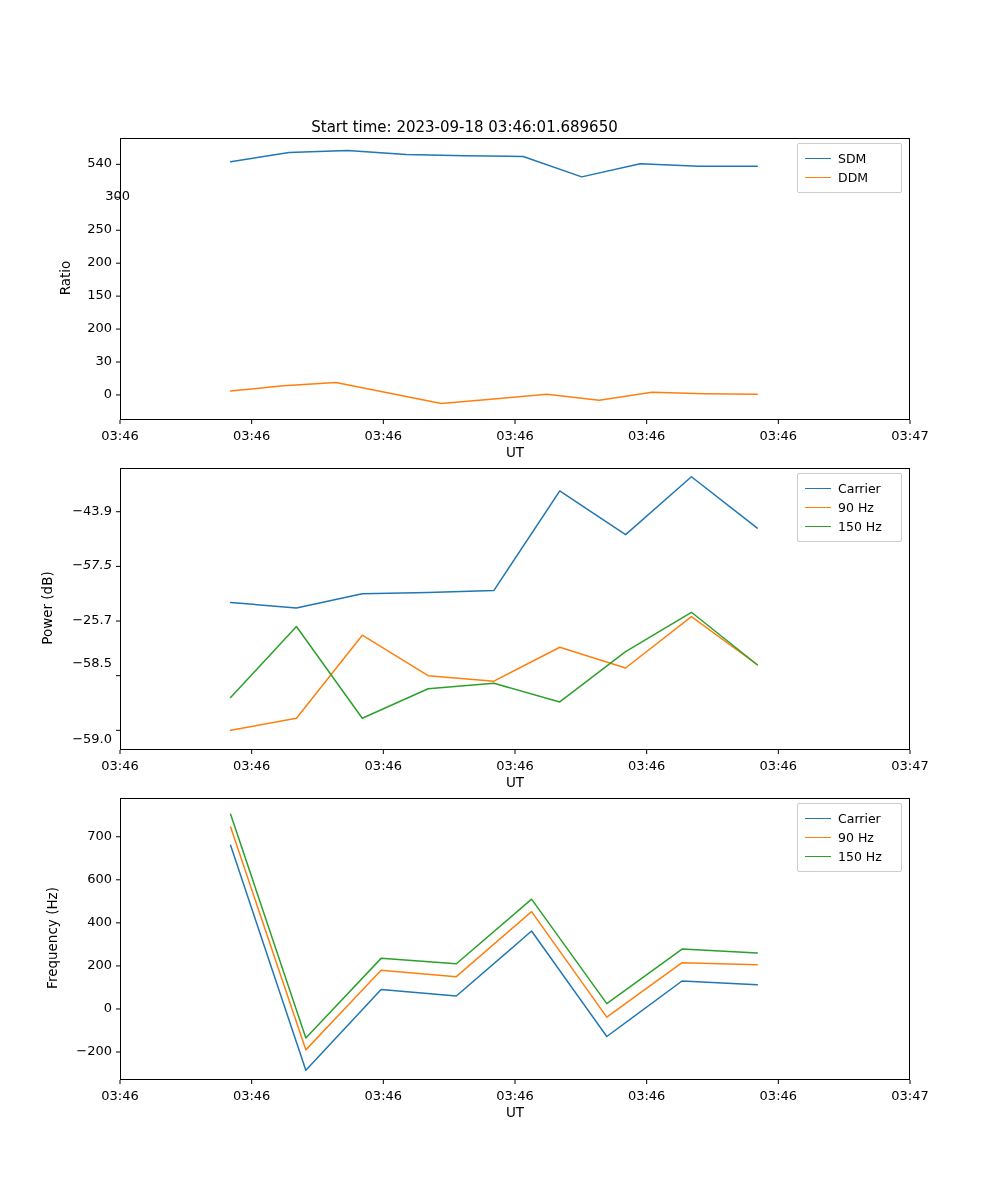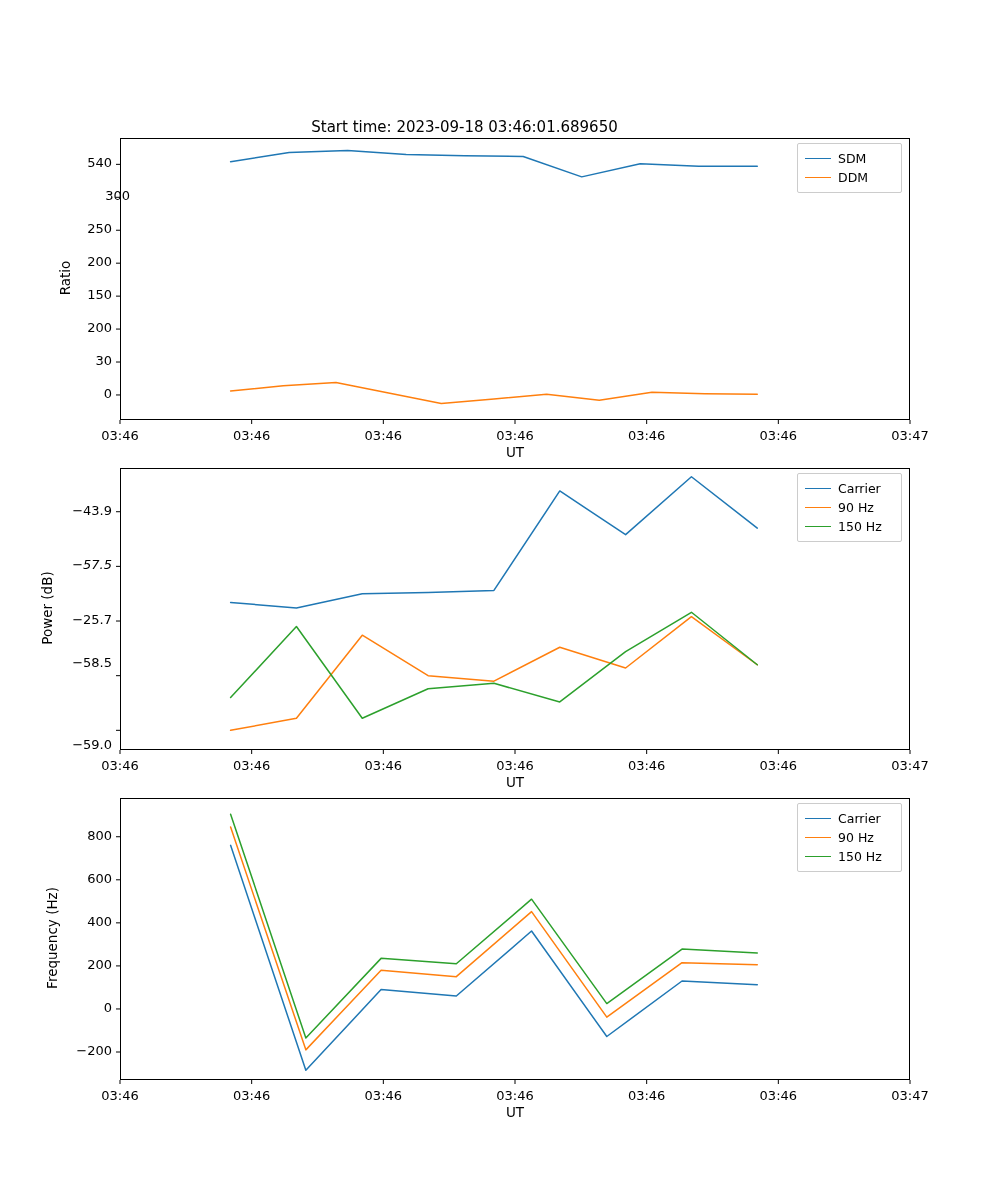--- a/index.html
+++ b/index.html
@@ -194,21 +194,21 @@
         <span class="legend-text">150 Hz</span>
       </div>
     </div>
   <div class="tick-label-x" style="left: 80px; top: 318px; width: 80px;">03:46</div>
       <div class="tick-label-x" style="left: 211.667px; top: 318px; width: 80px;">03:46</div>
       <div class="tick-label-x" style="left: 343.333px; top: 318px; width: 80px;">03:46</div>
       <div class="tick-label-x" style="left: 475px; top: 318px; width: 80px;">03:46</div>
       <div class="tick-label-x" style="left: 606.667px; top: 318px; width: 80px;">03:46</div>
       <div class="tick-label-x" style="left: 738.333px; top: 318px; width: 80px;">03:46</div>
       <div class="tick-label-x" style="left: 870px; top: 318px; width: 80px;">03:47</div>
-      <div class="tick-label-y" style="left: 50px; top: 297px; width: 62px;">−59.0</div>
+      <div class="tick-label-y" style="left: 50px; top: 291px; width: 62px;">−59.0</div>
       <div class="tick-label-y" style="left: 50px; top: 215px; width: 62px;">−58.5</div>
       <div class="tick-label-y" style="left: 50px; top: 172.023px; width: 62px;">−25.7</div>
       <div class="tick-label-y" style="left: 50px; top: 117.372px; width: 62px; font-style: italic;">−57.5</div>
       <div class="tick-label-y" style="left: 50px; top: 62.7209px; width: 62px;">−43.9</div>
     </div>
 
   <div class="panel" style="left:0px; top:770px; width:1000px; height:345px;">
 
     <div class="axes" style="left:120px; top:28px; width:790px; height:282px;"></div>
 
@@ -254,16 +254,16 @@
       <div class="tick-label-x" style="left: 343.333px; top: 318px; width: 80px;">03:46</div>
       <div class="tick-label-x" style="left: 475px; top: 318px; width: 80px;">03:46</div>
       <div class="tick-label-x" style="left: 606.667px; top: 318px; width: 80px;">03:46</div>
       <div class="tick-label-x" style="left: 738.333px; top: 318px; width: 80px;">03:46</div>
       <div class="tick-label-x" style="left: 870px; top: 318px; width: 80px;">03:47</div>
       <div class="tick-label-y" style="left: 50px; top: 273.015px; width: 62px;">−200</div>
       <div class="tick-label-y" style="left: 50px; top: 229.962px; width: 62px;">0</div>
       <div class="tick-label-y" style="left: 50px; top: 186.908px; width: 62px;">200</div>
       <div class="tick-label-y" style="left: 50px; top: 143.855px; width: 62px;">400</div>
       <div class="tick-label-y" style="left: 50px; top: 100.802px; width: 62px;">600</div>
-      <div class="tick-label-y" style="left: 50px; top: 57.7481px; width: 62px;">800</div>
+      <div class="tick-label-y" style="left: 50px; top: 57.7481px; width: 62px;">700</div>
     </div>
 
 </div>
 
 </body></html>

